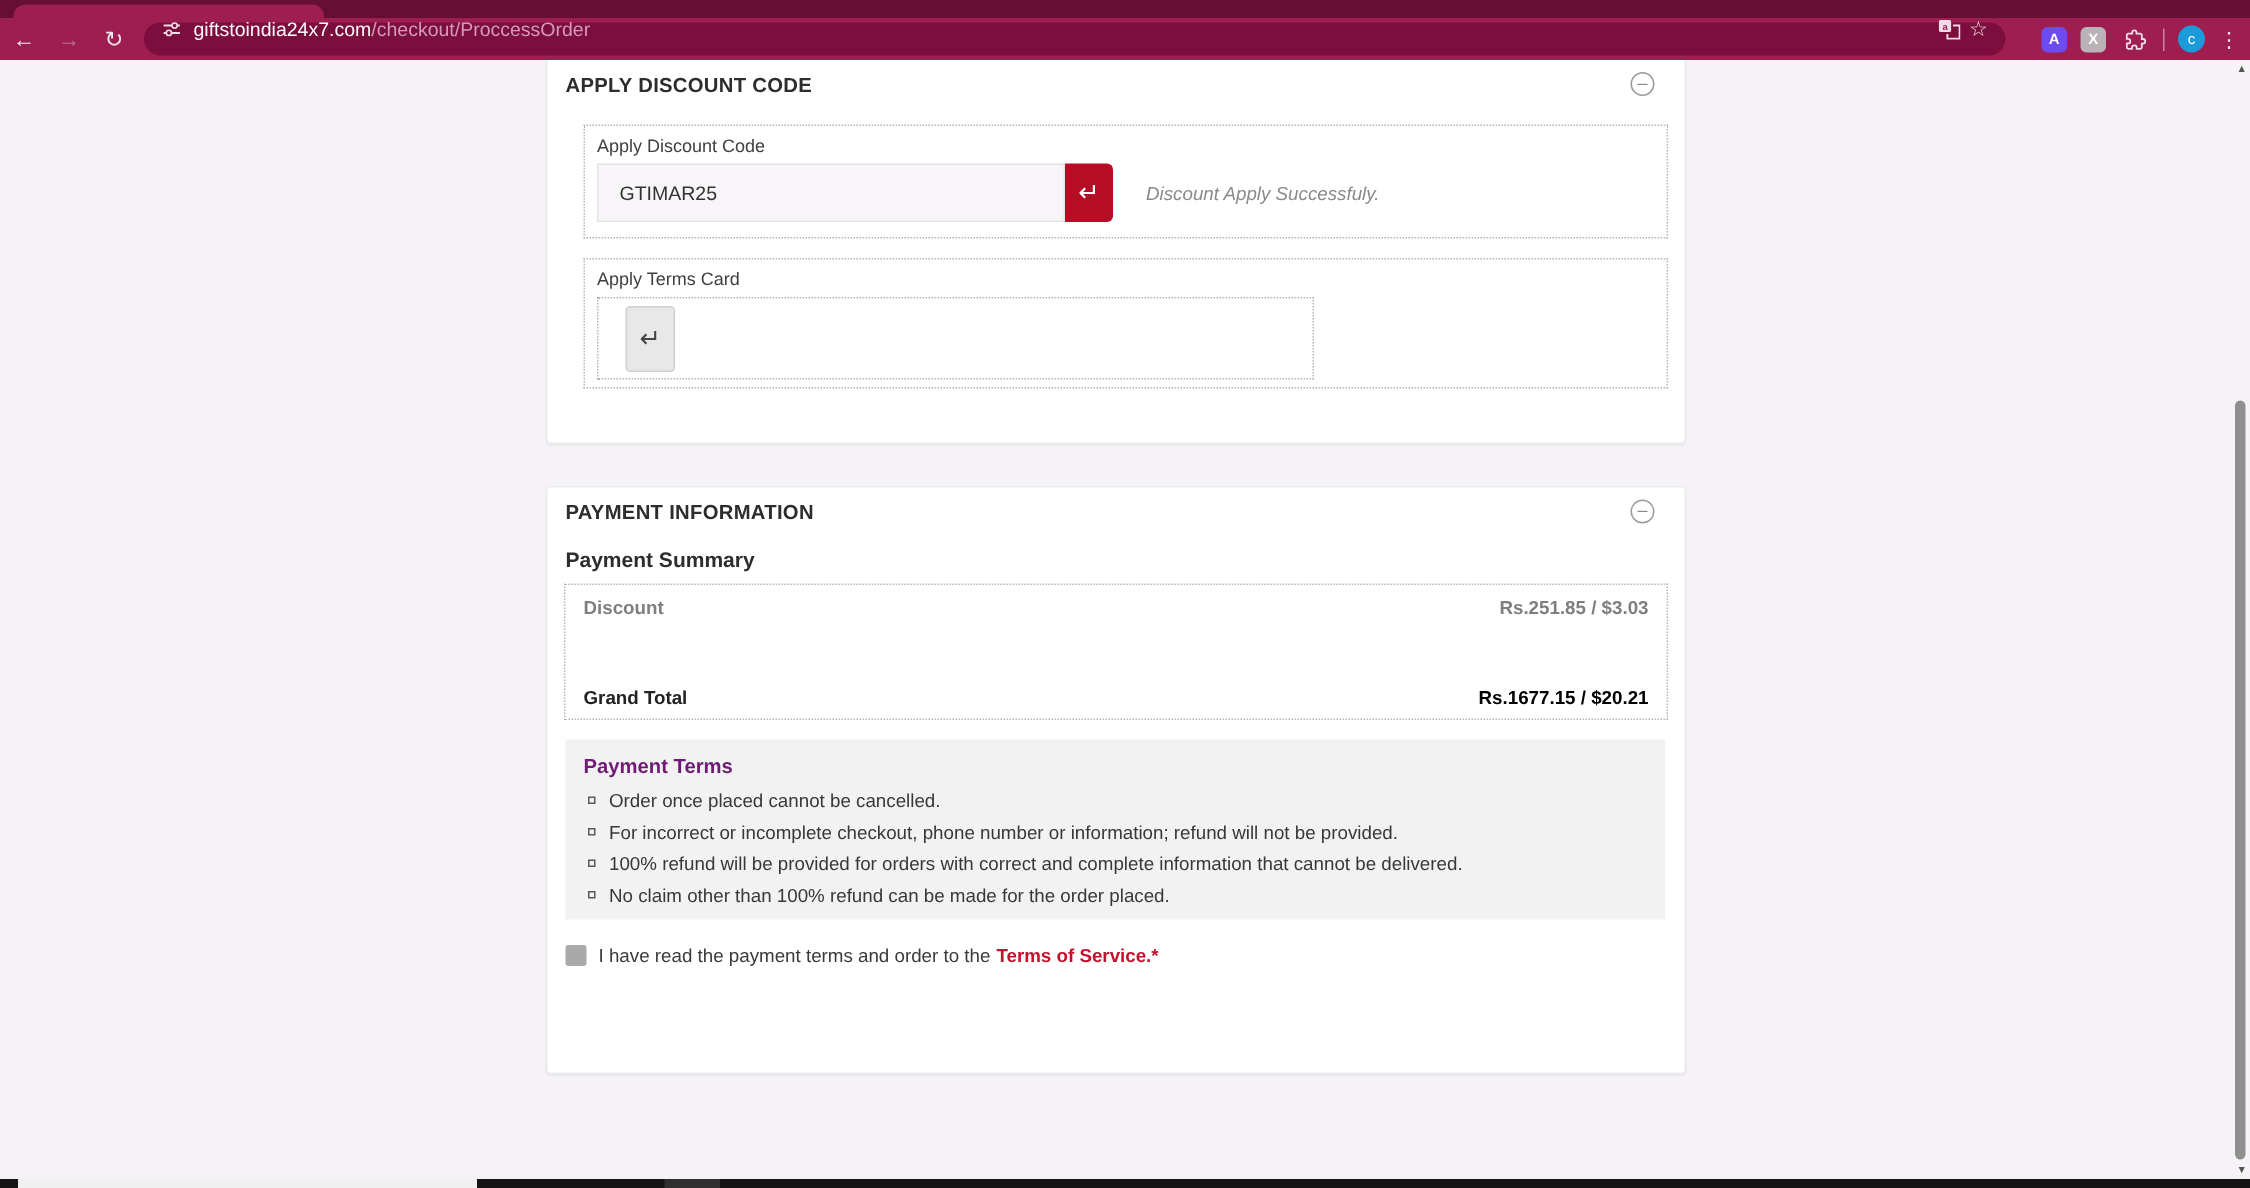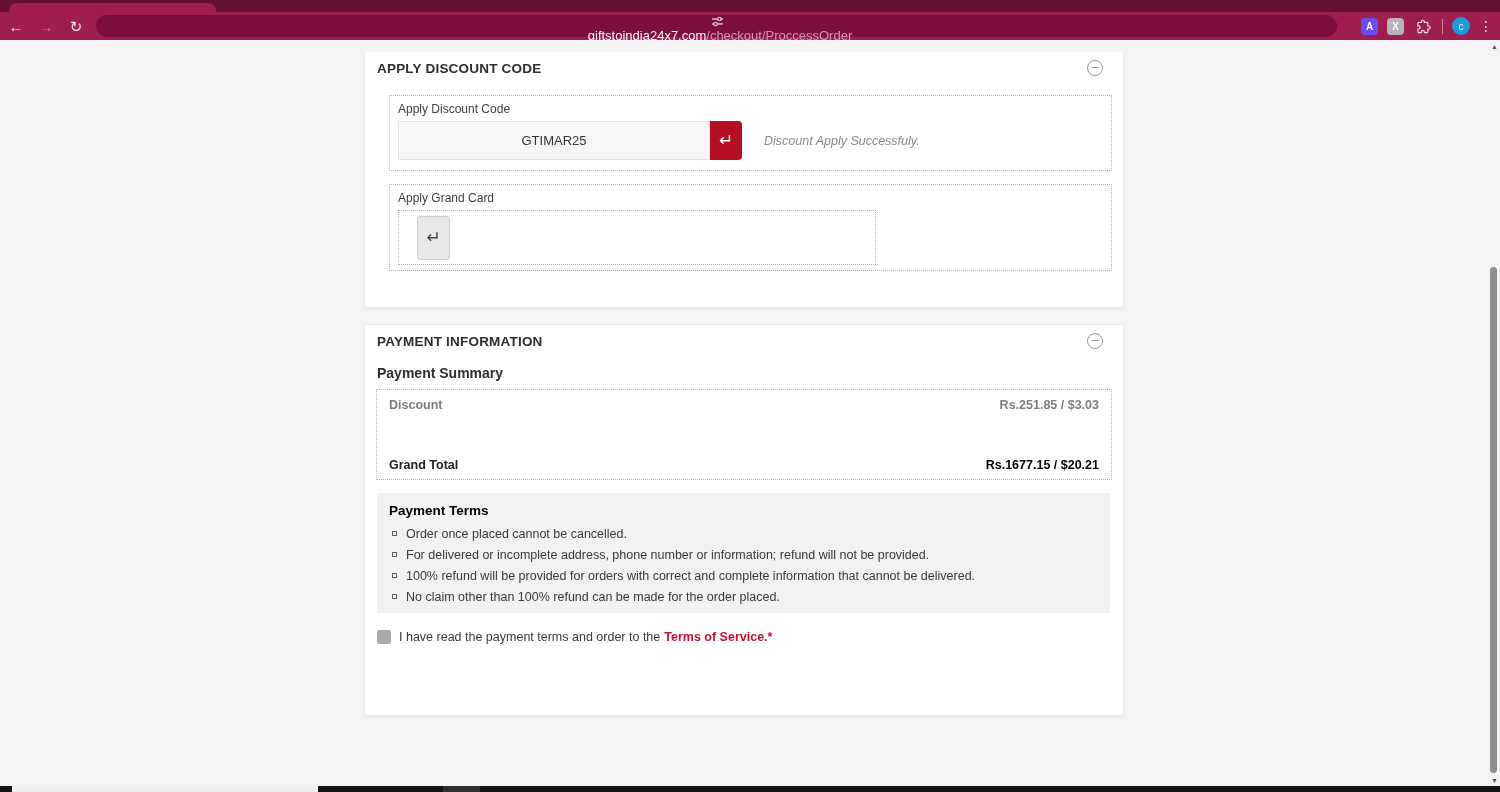--- a/index.html
+++ b/index.html
@@ -8,21 +8,21 @@
 
   
   .frame { position:absolute; top:0; left:0; width:1500px; height:12px; background:#670f33; }
   .tab { position:absolute; left:9px; top:3px; width:207px; height:9px; background:#9e1e50; border-radius:8px 8px 0 0; }
   .toolbar { position:absolute; top:12px; left:0; width:1500px; height:28px; background:#9e1e50; }
   .navbtns { position:absolute; left:6px; top:0; height:28px; display:flex; align-items:center; gap:10px; }
   .navbtn { width:20px; height:20px; display:flex; align-items:center; justify-content:center;
             color:#f2e2eb; font-size:15px; line-height:1; cursor:pointer; }
   .navbtn.dim { color:#bb6f92; }
   .omnibox { position:absolute; left:96px; top:3px; width:1241px; height:22px; border-radius:11px;
-             background:#7b0e3c; display:flex; align-items:center; padding:0 8px 14px 9px;flex-direction:column; }
+             background:#7b0e3c; display:flex; align-items:center; padding:0 8px 14px 9px; }
   .siteinfo { width:18px; height:18px; display:flex; align-items:center; justify-content:center; cursor:pointer; }
   .urltext { font-size:13px; margin-left:6px; white-space:nowrap; }
   .urltext .domain { color:#fdf8fb; }
   .urltext .path { color:#d49ab8; }
   .omni-spacer { flex:1; }
   .omni-ic { width:20px; height:20px; display:flex; align-items:center; justify-content:center;
              color:#f0dce8; font-size:14px; cursor:pointer; }
   .right-icons { position:absolute; right:7px; top:0; height:28px; display:flex; align-items:center; gap:9px; }
   .ext-badge { width:17px; height:17px; border-radius:4px; display:flex; align-items:center; justify-content:center;
                color:#fff; font-size:10px; font-weight:bold; cursor:pointer; }
@@ -30,35 +30,35 @@
   .ext-x { background:#b9b2b6; }
   .sep { width:1px; height:15px; background:rgba(255,255,255,.45); }
   .avatar { width:18px; height:18px; border-radius:50%; background:#1c9bdb; color:#fff; font-size:10px;
             display:flex; align-items:center; justify-content:center; cursor:pointer; }
   .kebab { color:#f2e2eb; font-size:14px; width:14px; text-align:center; cursor:pointer; }
 
   
   .page { position:absolute; top:40px; left:0; width:1500px; height:746px; background:#f5f3f6; }
   .card { position:absolute; left:364px; width:760px; background:#ffffff; border:1px solid #eceaee;
           box-shadow:0 1px 2px rgba(0,0,0,.05); border-radius:3px; }
-  .card1 { top:12px; height:256px; border-top:none; border-radius:0 0 3px 3px; }
+  .card1 { top:0; height:256px; border-top:none; border-radius:0 0 3px 3px; }
   .card2 { top:284px; height:392px; }
 
   .card-head { display:flex; align-items:center; justify-content:space-between; padding:8px 12px 6px 12px; }
   .card-title { font-size:13.5px; font-weight:bold; color:#2d2d2d; letter-spacing:.2px; }
   .collapse { width:16px; height:16px; border:1px solid #9a9a9a; border-radius:50%; color:#8a8a8a;
               font-size:12px; line-height:13px; text-align:center; cursor:pointer; margin-right:8px; }
 
   .dotted-box { border:1px dotted #b5b5b5; margin-left:24px; width:723px; padding:6px 10px 0 8px; }
   .box-a { margin-top:13px; height:76px; }
   .box-b { margin-top:13px; height:87px; }
   .field-label { font-size:12px; color:#3f3f3f; margin-bottom:5px; }
   .input-row { display:flex; align-items:center; }
   .code-input { width:312px; height:39px; background:#f7f5f8; border:1px solid #e5e2e7; padding:0 14px;
-                font-size:13px; color:#333; outline:none;text-align:center; }
+                font-size:13px; color:#333; outline:none; }
   .enter-btn { width:32px; height:39px; border:none; border-radius:0 4px 4px 0; font-size:17px;
                display:flex; align-items:center; justify-content:center; cursor:pointer; }
   .enter-red { background:#b50d23; color:#fff; }
   .success-msg { margin-left:22px; font-style:italic; color:#8a8a8a; font-size:12.5px; }
 
   .inner-dotted { margin-top:5px; width:478px; height:55px; border:1px dotted #b5b5b5;
                   display:flex; align-items:center; padding-left:18px; }
   .gift-input { width:293px; height:44px; background:#f6f5f7; border:1px solid #eceaee; padding:0 12px;
                 font-size:13px; color:#333; outline:none; }
   .gift-input::placeholder { color:#666; }
@@ -66,21 +66,21 @@
 
   .summary-title { font-size:14px; font-weight:bold; color:#2d2d2d; margin:10px 0 8px 12px; }
   .summary-box { margin:0 11px; border:1px dotted #b5b5b5; padding:0 12px; }
   .srow { display:flex; justify-content:space-between; align-items:center; height:30px;
           font-size:12.5px; font-weight:bold; color:#7e7e7e; }
   .srow.first { border-bottom:1px solid #e0e0e0; }
   .srow.total { color:#222; height:28px;margin-top:31px; }
   .srow.total .sval { color:#000000; }
 
   .terms-box { margin:13px 13px 0 12px; height:120px; background:#f3f2f3; padding:10px 12px; }
-  .terms-title { font-size:13.5px; font-weight:bold; color:#000000; margin-bottom:9px; }
+  .terms-title { font-size:13.5px; font-weight:bold; color:#701a75; margin-bottom:9px; }
   .terms-list { list-style:none; }
   .terms-list li { display:flex; align-items:flex-start; margin-bottom:7px; font-size:12.5px; color:#383838; }
   .sq { width:5px; height:5px; border:1px solid #5a5a5a; margin:4px 9px 0 3px; flex:none; }
 
   .agree-row { margin:17px 0 0 12px; display:flex; align-items:center; }
   .checkbox { width:14px; height:14px; background:#a9a9a9; border-radius:2px; cursor:pointer; flex:none; }
   .agree-text { font-size:12.5px; color:#3a3a3a; margin-left:8px; }
   .tos-link { font-size:12.5px; font-weight:bold; color:#c4122d; margin-left:4px; cursor:pointer; }
 
   .pay-btn { display:block; margin:15px auto 0; background:#b11730; color:#fff; border:none;
@@ -162,21 +162,21 @@
       <div class="input-row">
         <input class="code-input" type="text" value="GTIMAR25" style="">
         <button class="enter-btn enter-red">
           <span>↵</span>
         </button>
         <span class="success-msg">Discount Apply Successfuly.</span>
       </div>
     </div>
 
     <div class="dotted-box box-b">
-      <div class="field-label">Apply Grand Card</div>
+      <div class="field-label">Apply Terms Card</div>
       <div class="inner-dotted">
         <button class="enter-btn enter-gray">
           <span>↵</span>
         </button>
       </div>
     </div>
   </section>
 
   <section class="card card2">
     <div class="card-head">
@@ -199,21 +199,21 @@
 
     <div class="terms-box">
       <div class="terms-title">Payment Terms</div>
       <ul class="terms-list">
         <li>
           <span class="sq"></span>
           <span>Order once placed cannot be cancelled.</span>
         </li>
         <li>
           <span class="sq"></span>
-          <span>For delivered or incomplete address, phone number or information; refund will not be provided.</span>
+          <span>For incorrect or incomplete checkout, phone number or information; refund will not be provided.</span>
         </li>
         <li>
           <span class="sq"></span>
           <span>100% refund will be provided for orders with correct and complete information that cannot be delivered.</span>
         </li>
         <li>
           <span class="sq"></span>
           <span>No claim other than 100% refund can be made for the order placed.</span>
         </li>
       </ul>

